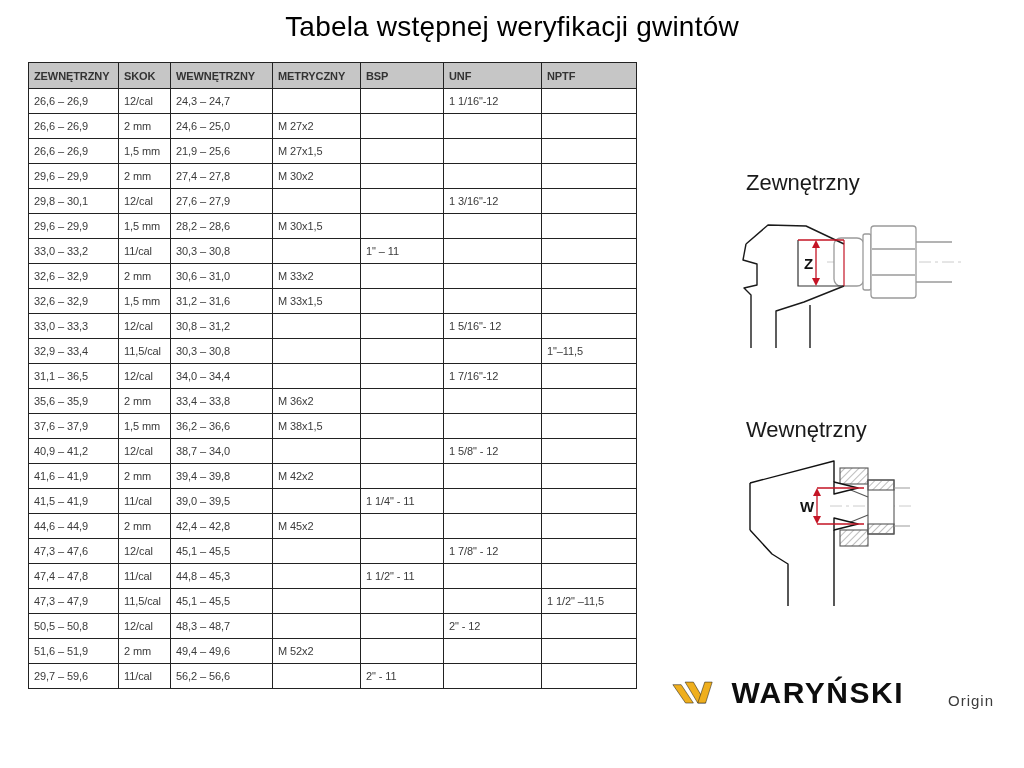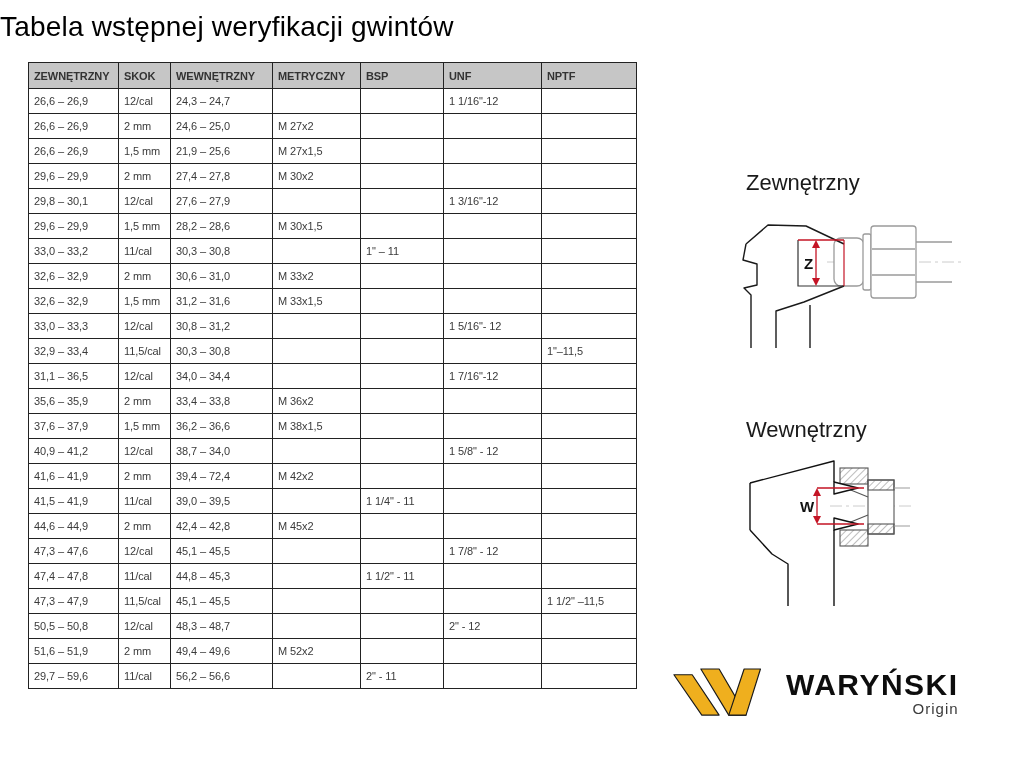--- a/index.html
+++ b/index.html
@@ -2,21 +2,21 @@
 <html><head>
 <meta charset="utf-8">
 <style>
   html,body { margin:0; padding:0; }
   body {
     width:1024px; height:768px; position:relative; background:#ffffff;
     font-family:"Liberation Sans", sans-serif; overflow:hidden;
   }
   .title {
     position:absolute; top:11px; left:0; width:1024px;
-    text-align:left; font-size:28px; color:#000000; letter-spacing:0.2px;
+    text-align:center; font-size:28px; color:#000000; letter-spacing:0.2px;
   }
   table.threads {
     position:absolute; left:28px; top:62px;
     border-collapse:collapse; table-layout:fixed;
   }
   table.threads th, table.threads td {
     border:1px solid #222222; white-space:nowrap; overflow:hidden;
     font-size:11px; color:#3a3a3a; padding:0 2px 0 5px;
     height:24px; vertical-align:middle; letter-spacing:-0.1px;
   }
@@ -28,21 +28,21 @@
     position:absolute; font-size:22px; color:#1a1a1a;
   }
   #ext-label { left:746px; top:170px; }
   #int-label { left:746px; top:417px; }
   #ext-svg { position:absolute; left:732px; top:198px; }
   #int-svg { position:absolute; left:732px; top:446px; }
   .logo {
     position:absolute; left:672px; top:660px; width:322px; height:66px;
     display:flex; align-items:center;
   }
-  .logo-text { display:flex; flex-direction:column; align-items:flex-end; margin-left:14px; }
+  .logo-text { display:flex; flex-direction:row; align-items:flex-end; margin-left:14px; }
   .brand {
     font-size:30px; font-weight:bold; letter-spacing:1.5px;
     color:#0d0d0d; line-height:1.05;
   }
   .origin {
     font-size:15px; color:#3c3c3c; letter-spacing:1px; margin-top:0px;margin-left:44px;
   }
 </style>
 </head>
 <body>
@@ -202,21 +202,21 @@
         <td>12/cal</td>
         <td>38,7 – 34,0</td>
         <td></td>
         <td></td>
         <td>1 5/8" - 12</td>
         <td></td>
       </tr>
       <tr>
         <td>41,6 – 41,9</td>
         <td>2 mm</td>
-        <td>39,4 – 72,4</td>
+        <td>39,4 – 39,8</td>
         <td>M 42x2</td>
         <td></td>
         <td></td>
         <td></td>
       </tr>
       <tr>
         <td>41,5 – 41,9</td>
         <td>11/cal</td>
         <td>39,0 – 39,5</td>
         <td></td>

